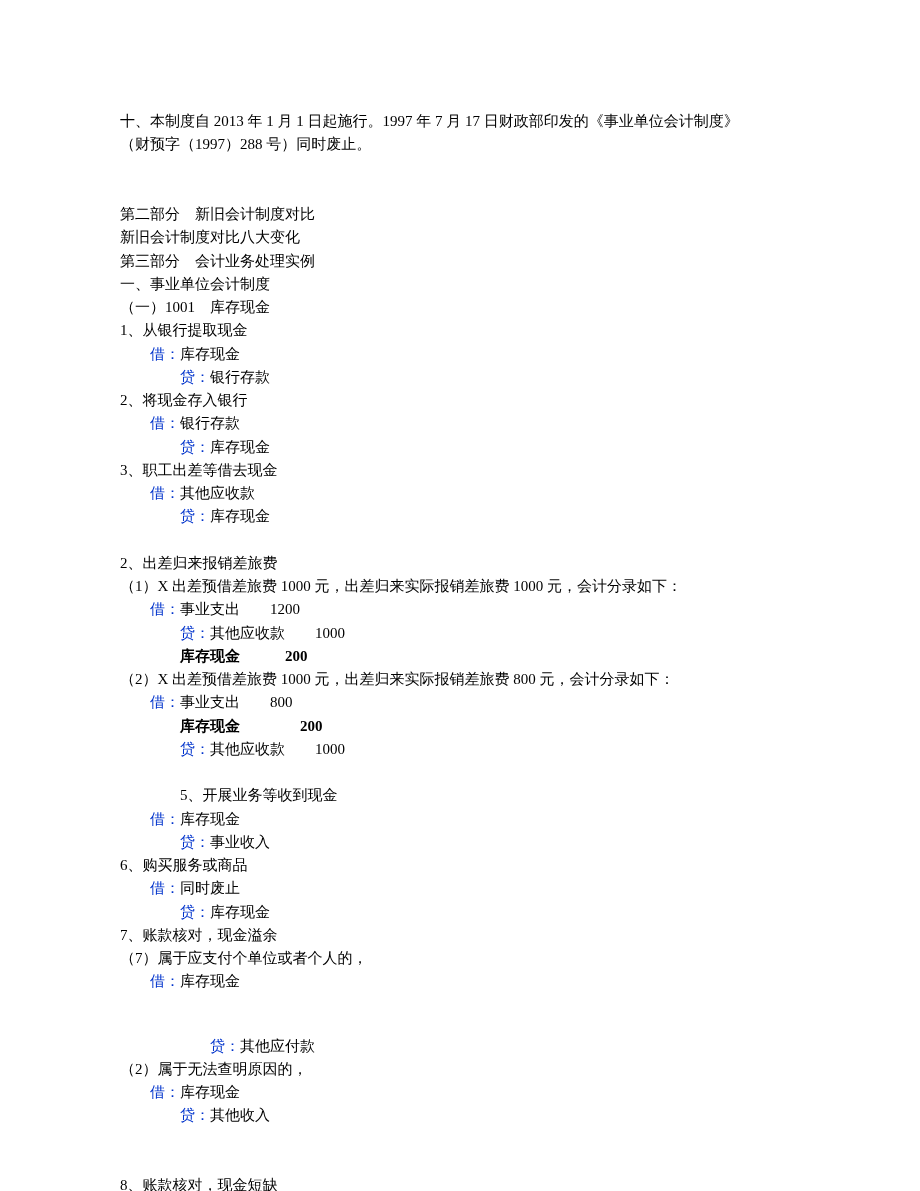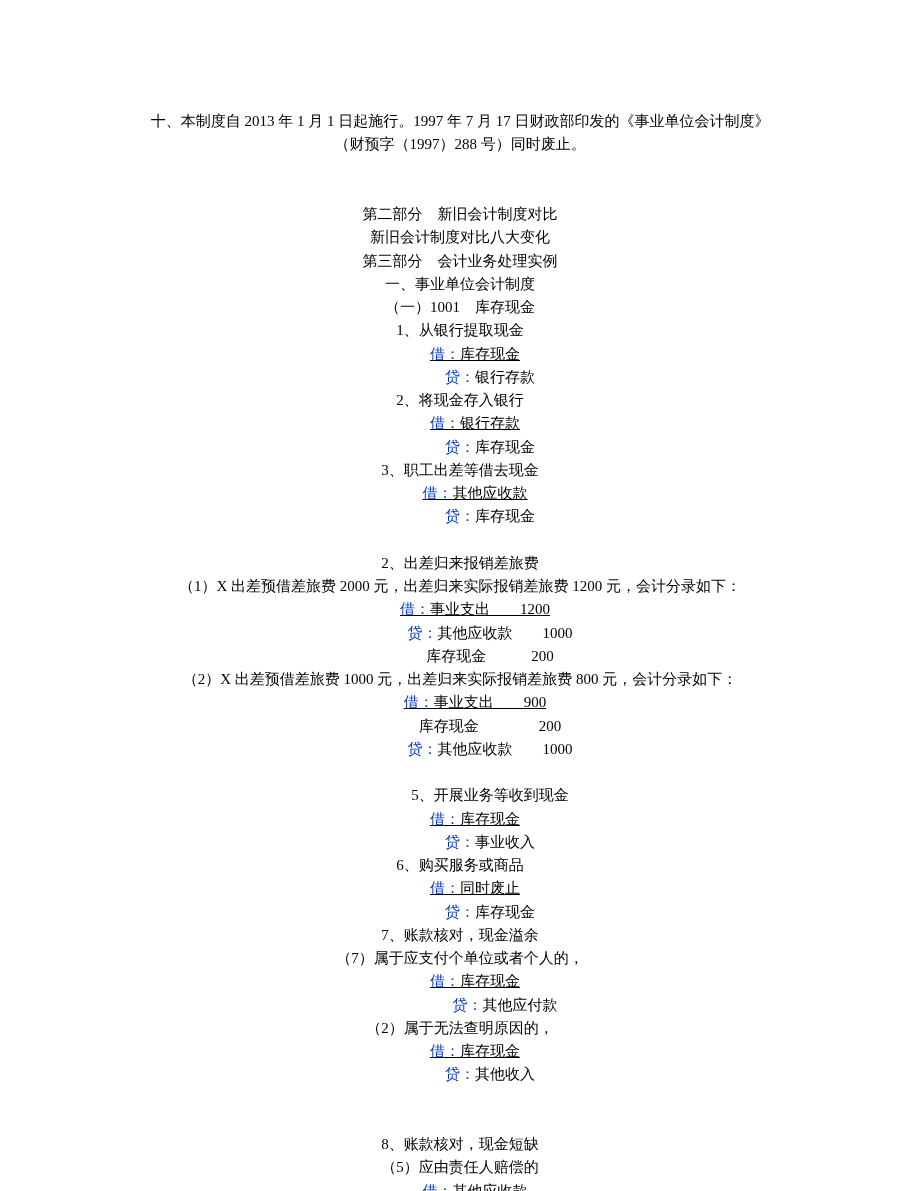--- a/index.html
+++ b/index.html
@@ -5,25 +5,25 @@
     * { margin: 0; padding: 0; box-sizing: border-box; }
     body {
       font-family: "SimSun", "宋体", serif;
       font-size: 15px;
       line-height: 1.55;
       color: #000;
       background: #fff;
       width: 920px;
       padding: 110px 120px 60px 120px;
     }
-    .para { margin: 0; text-align: center; }
+    .para { margin: 0; }
     .blue { color: #0033cc; }
-    .ind1 { padding-left: 2em; text-decoration: underline; }
+    .ind1 { padding-left: 2em; }
     .ind2 { padding-left: 4em; }
-    .ind3 { padding-left: 4em; }
+    .ind3 { padding-left: 4em; font-weight: bold; }
     .gap { height: 1.55em; }
     .gap2 { height: 3.1em; }
   </style>
 </head>
 <body>
 
 <div class="para">十、本制度自 2013 年 1 月 1 日起施行。1997 年 7 月 17 日财政部印发的《事业单位会计制度》</div>
 <div class="para">（财预字（1997）288 号）同时废止。</div>
 
 <div class="gap2"></div>
@@ -42,43 +42,43 @@
 <div class="para ind1"><span class="blue">借：</span><span>银行存款</span></div>
 <div class="para ind2"><span class="blue">贷：</span><span>库存现金</span></div>
 
 <div class="para">3、职工出差等借去现金</div>
 <div class="para ind1"><span class="blue">借：</span><span>其他应收款</span></div>
 <div class="para ind2"><span class="blue">贷：</span><span>库存现金</span></div>
 
 <div class="gap"></div>
 
 <div class="para">2、出差归来报销差旅费</div>
-<div class="para">（1）X 出差预借差旅费 2000 元，出差归来实际报销差旅费 1200 元，会计分录如下：</div>
+<div class="para">（1）X 出差预借差旅费 1000 元，出差归来实际报销差旅费 1000 元，会计分录如下：</div>
 <div class="para ind1"><span class="blue">借：</span><span>事业支出　　1200</span></div>
 <div class="para ind2"><span class="blue">贷：</span><span>其他应收款　　1000</span></div>
 <div class="para ind3">库存现金　　　200</div>
 <div class="para">（2）X 出差预借差旅费 1000 元，出差归来实际报销差旅费 800 元，会计分录如下：</div>
-<div class="para ind1"><span class="blue">借：</span><span>事业支出　　900</span></div>
+<div class="para ind1"><span class="blue">借：</span><span>事业支出　　800</span></div>
 <div class="para ind3">库存现金　　　　200</div>
 <div class="para ind2"><span class="blue">贷：</span><span>其他应收款　　1000</span></div>
 
 <div class="gap"></div>
 
 <div class="para ind2">5、开展业务等收到现金</div>
 <div class="para ind1"><span class="blue">借：</span><span>库存现金</span></div>
 <div class="para ind2"><span class="blue">贷：</span><span>事业收入</span></div>
 
 <div class="para">6、购买服务或商品</div>
 <div class="para ind1"><span class="blue">借：</span><span>同时废止</span></div>
 <div class="para ind2"><span class="blue">贷：</span><span>库存现金</span></div>
 
 <div class="para">7、账款核对，现金溢余</div>
 <div class="para">（7）属于应支付个单位或者个人的，</div>
 <div class="para ind1"><span class="blue">借：</span><span>库存现金</span></div>
-<div class="para" style="padding-left:6em;"><span class="blue">贷：</span><span>其他应付款</span></div>
+<div class="para" style="padding-left:6em;margin-top:41px;"><span class="blue">贷：</span><span>其他应付款</span></div>
 <div class="para">（2）属于无法查明原因的，</div>
 <div class="para ind1"><span class="blue">借：</span><span>库存现金</span></div>
 <div class="para ind2"><span class="blue">贷：</span><span>其他收入</span></div>
 
 <div class="gap2"></div>
 
 <div class="para">8、账款核对，现金短缺</div>
 <div class="para">（5）应由责任人赔偿的</div>
 <div class="para ind1"><span class="blue">借：</span><span>其他应收款</span></div>
 

